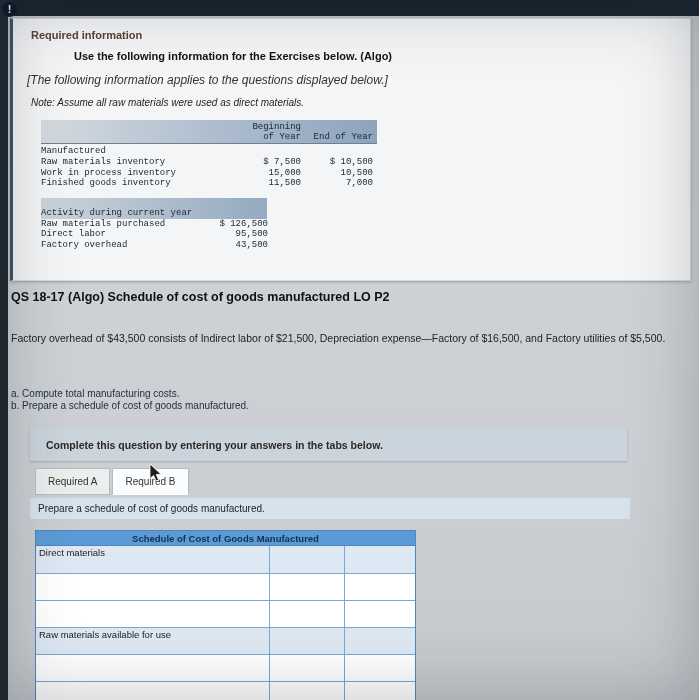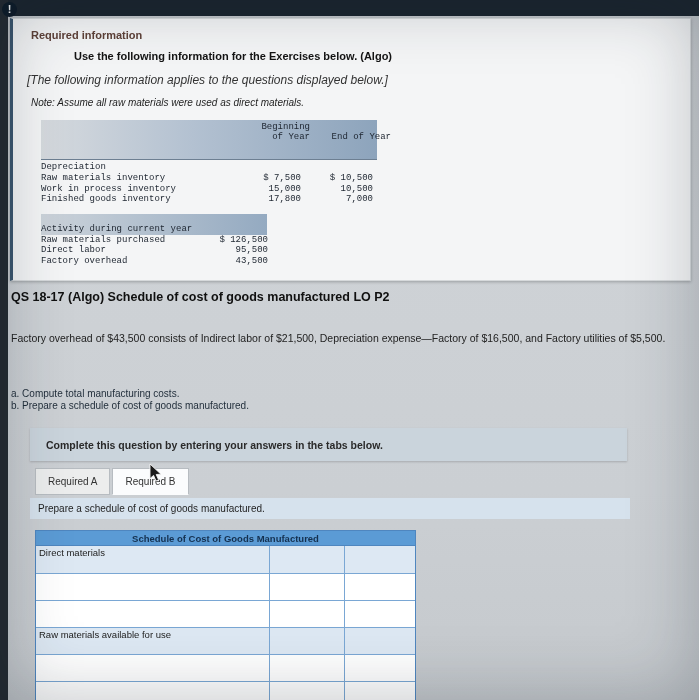--- a/index.html
+++ b/index.html
@@ -22,21 +22,21 @@
                 box-shadow:0 1px 3px rgba(0,0,0,.25);text-decoration:underline; }
   .info-title    { position:absolute; left:18px; top:10px; font-size:11px; font-weight:bold; color:#5d4037; }
   .info-subtitle { position:absolute; left:18px; top:31px; font-size:11px; font-weight:bold; color:#141414;padding-left:43px; }
   .info-applies  { position:absolute; left:6px; top:54px; font-size:12px; font-style:italic; color:#333;margin-left:8px; }
   .info-note     { position:absolute; left:18px; top:78px; font-size:10px; font-style:italic; color:#1e1e1e; }
 
   .inv-table { position:absolute; left:28px; top:101px; width:336px;
                font-family:"Liberation Mono", monospace; font-size:9px; color:#1d2530; }
   .inv-header { display:grid; grid-template-columns:198px 66px 72px; align-items:end;
                 background:linear-gradient(90deg,#d6dade 0%,#b3c1d1 45%,#8da4bc 100%);
-                border-bottom:1px solid #6d7f92; padding:2px 0 17px 0; min-height:22px;gap:9px; }
+                border-bottom:1px solid #6d7f92; padding:2px 0 1px 0; min-height:22px; }
   .inv-header .hc { text-align:right; padding-right:4px; line-height:10px; white-space:normal; }
   .inv-section { margin-top:2px; line-height:11px; }
   .inv-row { display:grid; grid-template-columns:198px 66px 72px; line-height:10.5px; }
   .inv-row .lbl { padding-left:0; }
   .inv-row .val { text-align:right; padding-right:4px; }
   .activity-head { display:inline-block; margin-top:9px; padding:10px 3px 1px 0; width:226px;
                    background:linear-gradient(90deg,#ccd3da 0%,#94aac1 100%); line-height:10px; }
   .act-row { display:grid; grid-template-columns:157px 72px; line-height:10.5px; }
   .act-row .val { text-align:right; padding-right:2px; }
 
@@ -92,35 +92,35 @@
     <div class="info-applies">[The following information applies to the questions displayed below.]</div>
     <div class="info-note">Note: Assume all raw materials were used as direct materials.</div>
 
     <div class="inv-table">
       <div class="inv-header">
         <div class="hc"></div>
         <div class="hc">Beginning of Year</div>
         <div class="hc">End of Year</div>
       </div>
 
-      <div class="inv-section">Depreciation</div>
+      <div class="inv-section">Manufactured</div>
 
       <div class="inv-row">
         <div class="lbl">Raw materials inventory</div>
         <div class="val">$ 7,500</div>
         <div class="val">$ 10,500</div>
       </div>
       <div class="inv-row">
         <div class="lbl">Work in process inventory</div>
         <div class="val">15,000</div>
         <div class="val">10,500</div>
       </div>
       <div class="inv-row">
         <div class="lbl">Finished goods inventory</div>
-        <div class="val">17,800</div>
+        <div class="val">11,500</div>
         <div class="val">7,000</div>
       </div>
 
       <div class="activity-head">Activity during current year</div>
 
       <div class="act-row">
         <div class="lbl">Raw materials purchased</div>
         <div class="val">$ 126,500</div>
       </div>
       <div class="act-row">

